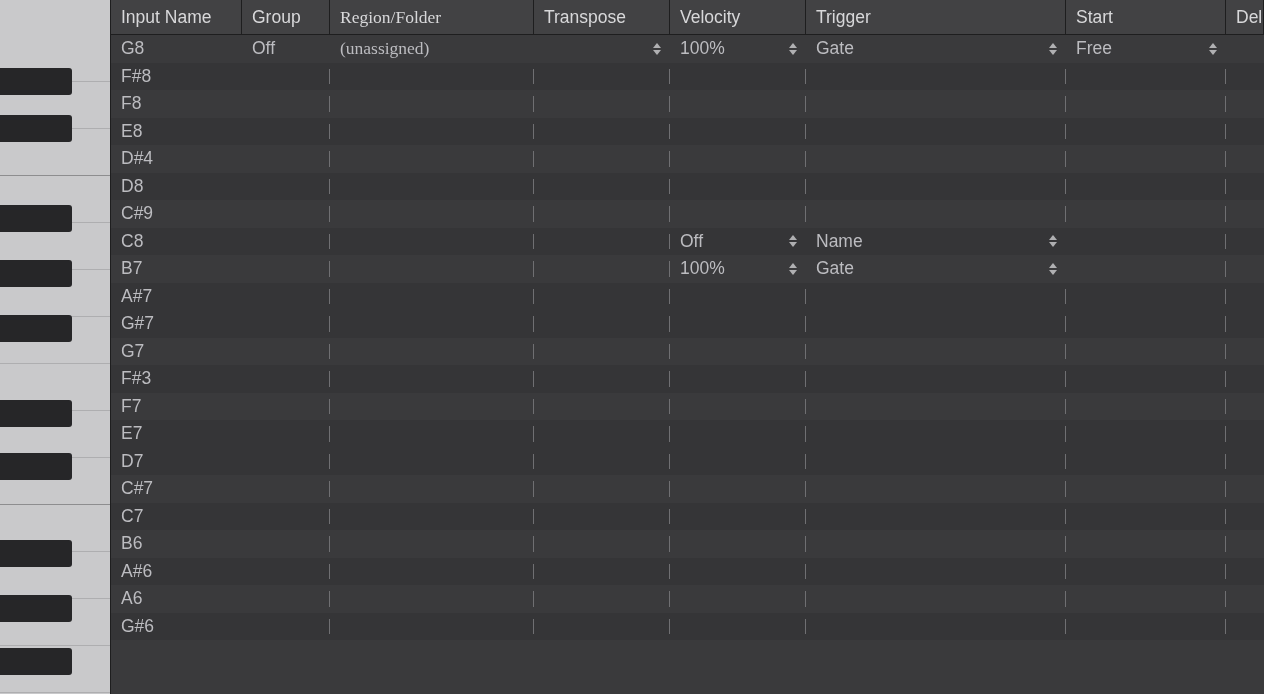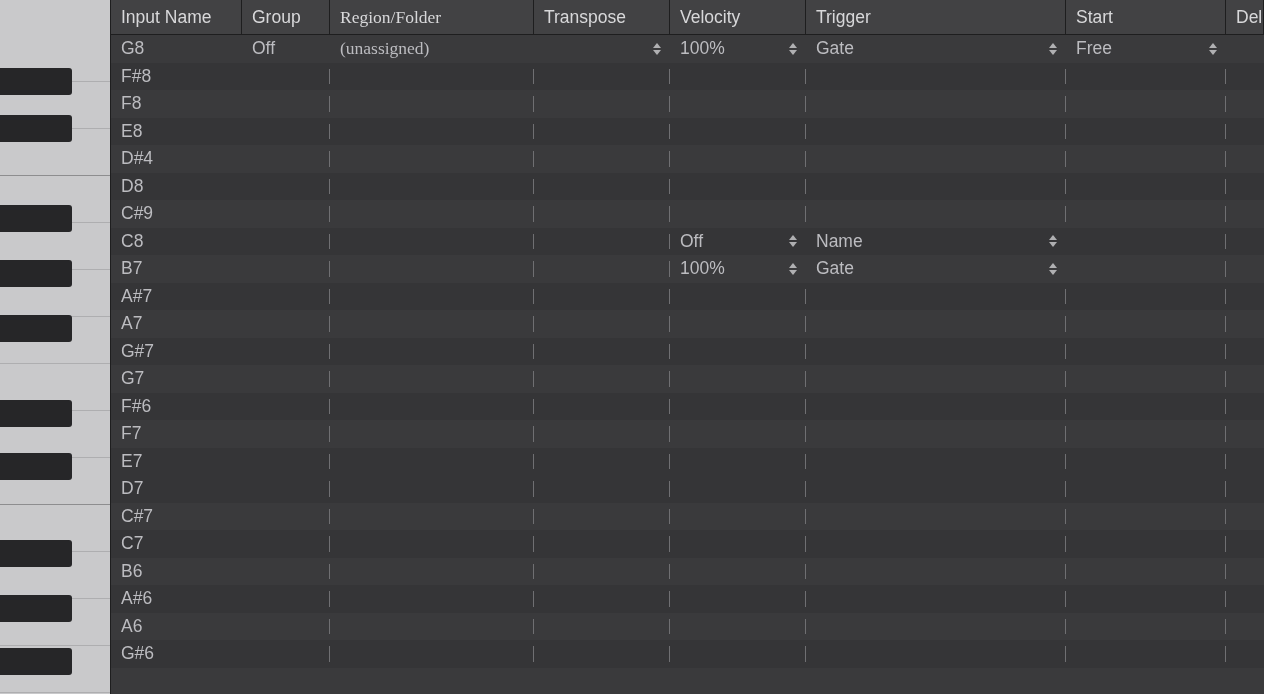--- a/index.html
+++ b/index.html
@@ -224,30 +224,20 @@
         <div class="row even">
           <div class="cell c-name">A#7</div>
           <div class="cell c-group sep"></div>
           <div class="cell c-region sep"></div>
           <div class="cell c-trans sep"></div>
           <div class="cell c-vel sep"></div>
           <div class="cell c-trig sep"></div>
           <div class="cell c-start sep"></div>
           <div class="cell c-del"></div>
         </div>
-        <div class="row odd">
-          <div class="cell c-name">A7</div>
-          <div class="cell c-group sep"></div>
-          <div class="cell c-region sep"></div>
-          <div class="cell c-trans sep"></div>
-          <div class="cell c-vel sep"></div>
-          <div class="cell c-trig sep"></div>
-          <div class="cell c-start sep"></div>
-          <div class="cell c-del"></div>
-        </div>
         <div class="row even">
           <div class="cell c-name">G#7</div>
           <div class="cell c-group sep"></div>
           <div class="cell c-region sep"></div>
           <div class="cell c-trans sep"></div>
           <div class="cell c-vel sep"></div>
           <div class="cell c-trig sep"></div>
           <div class="cell c-start sep"></div>
           <div class="cell c-del"></div>
         </div>
@@ -255,21 +245,21 @@
           <div class="cell c-name">G7</div>
           <div class="cell c-group sep"></div>
           <div class="cell c-region sep"></div>
           <div class="cell c-trans sep"></div>
           <div class="cell c-vel sep"></div>
           <div class="cell c-trig sep"></div>
           <div class="cell c-start sep"></div>
           <div class="cell c-del"></div>
         </div>
         <div class="row even">
-          <div class="cell c-name">F#6</div>
+          <div class="cell c-name">F#3</div>
           <div class="cell c-group sep"></div>
           <div class="cell c-region sep"></div>
           <div class="cell c-trans sep"></div>
           <div class="cell c-vel sep"></div>
           <div class="cell c-trig sep"></div>
           <div class="cell c-start sep"></div>
           <div class="cell c-del"></div>
         </div>
         <div class="row odd">
           <div class="cell c-name">F7</div>

